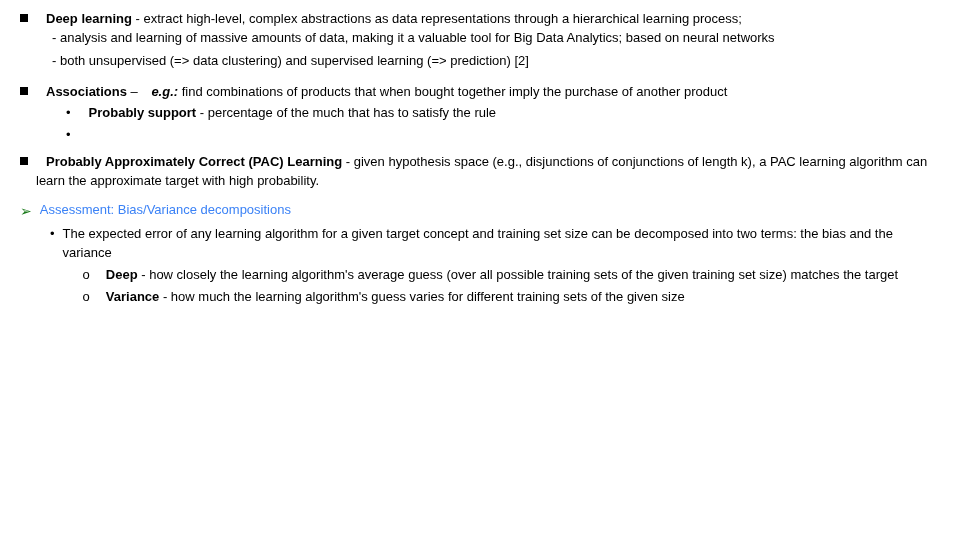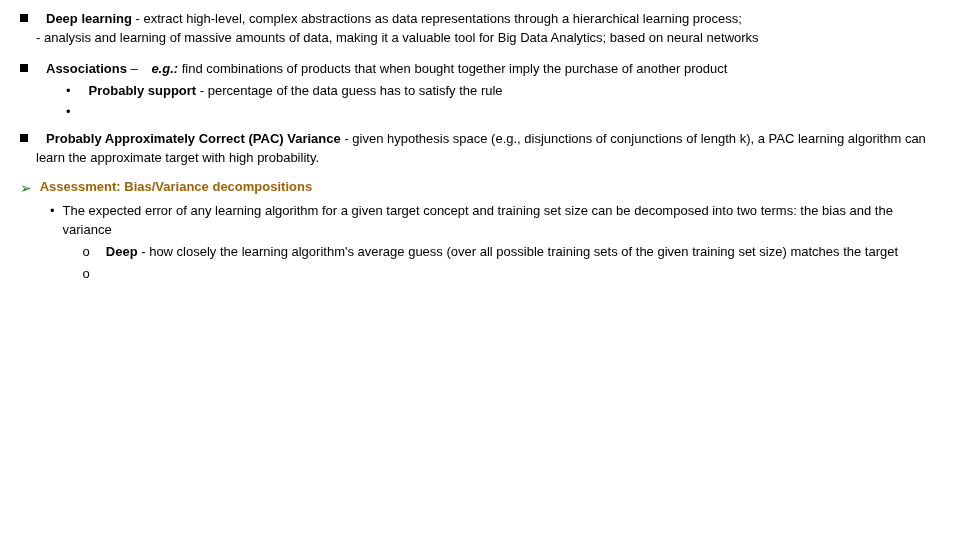--- a/index.html
+++ b/index.html
@@ -54,78 +54,80 @@
     .dot {
       margin-right: 8px;
       font-size: 13px;
       flex-shrink: 0;
     }
     .circle-bullet {
       margin-right: 6px;
       flex-shrink: 0;
     }
     .green-text {
-      color: #a16207;
-      font-weight: bold;
+      color: #3b82f6;
+      font-weight: normal;
     }
     .arrow-bullet {
       display: flex;
       align-items: flex-start;
       margin-bottom: 4px;
     }
     .arrow {
       margin-right: 8px;
       color: #1a7a1a;
       font-size: 14px;
       flex-shrink: 0;
     }
     .continuation {
+      margin-left: 16px;
       margin-bottom: 4px;
     }
   </style>
 </head>
 <body>
 
 <div class="section">
   <div class="bullet-item">
     <div class="bullet-square"></div>
     <div class="bullet-content">
       <span class="bold">Deep learning</span><span> - </span><span>extract high-level, complex abstractions as data representations through a hierarchical learning process;</span>
       <div class="continuation">- analysis and learning of massive amounts of data, making it a valuable tool for Big Data Analytics; based on neural networks</div>
+      <div class="continuation">- both unsupervised (=&gt; data clustering) and supervised learning (=&gt; prediction) [2]</div>
     </div>
   </div>
 </div>
 
 <div class="section">
   <div class="bullet-item">
     <div class="bullet-square"></div>
     <div class="bullet-content">
       <span class="bold">Associations</span><span> – </span><span class="bold italic">e.g.:</span><span> find combinations of products that when bought together imply the purchase of another product</span>
 
       
       <div class="sub-bullet indent-1">
         <span class="dot">•</span>
         <span>
-          <span class="bold">Probably support</span><span> - percentage of the data guess has to satisfy the rule</span>
+          <span class="bold">Probably support</span><span> - percentage of the much that has to satisfy the rule</span>
         </span>
       </div>
 
       
       <div class="sub-bullet indent-1">
         <span class="dot">•</span>
       </div>
     </div>
   </div>
 </div>
 
 <div class="section">
   <div class="bullet-item">
     <div class="bullet-square"></div>
     <div class="bullet-content">
-      <span class="bold">Probably Approximately Correct (PAC) Variance</span><span> - </span><span>given hypothesis space (e.g., disjunctions of conjunctions of length k), a PAC learning algorithm can learn the approximate target with high probability.</span>
+      <span class="bold">Probably Approximately Correct (PAC) Learning</span><span> - </span><span>given hypothesis space (e.g., disjunctions of conjunctions of length k), a PAC learning algorithm can learn the approximate target with high probability.</span>
     </div>
   </div>
 </div>
 
 <div class="section" style="margin-top:10px;">
   <div class="arrow-bullet">
     <span class="arrow">➢</span>
     <span class="green-text">Assessment: Bias/Variance decompositions</span>
   </div>
 
@@ -138,16 +140,19 @@
       <div class="sub-bullet" style="margin-left:20px; margin-top:3px;">
         <span class="circle-bullet">o</span>
         <span>
           <span class="bold">Deep</span><span> - how closely the learning algorithm's average guess (over all possible training sets of the given training set size) matches the target</span>
         </span>
       </div>
 
       
       <div class="sub-bullet" style="margin-left:20px; margin-top:3px;">
         <span class="circle-bullet">o</span>
+        <span>
+          <span class="bold">Variance</span><span> - how much the learning algorithm's guess varies for different training sets of the given size</span>
+        </span>
       </div>
     </div>
   </div>
 </div>
 
 </body></html>

